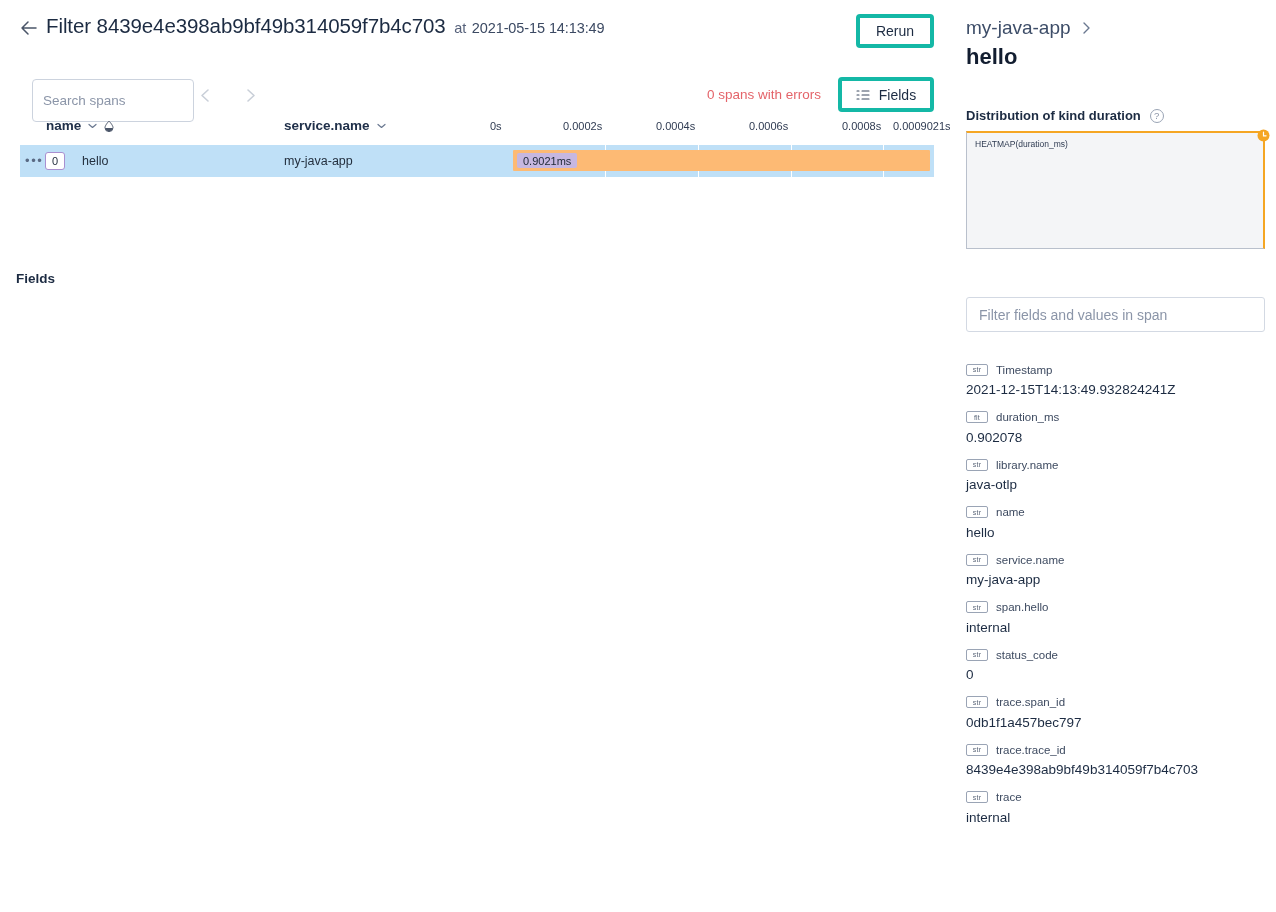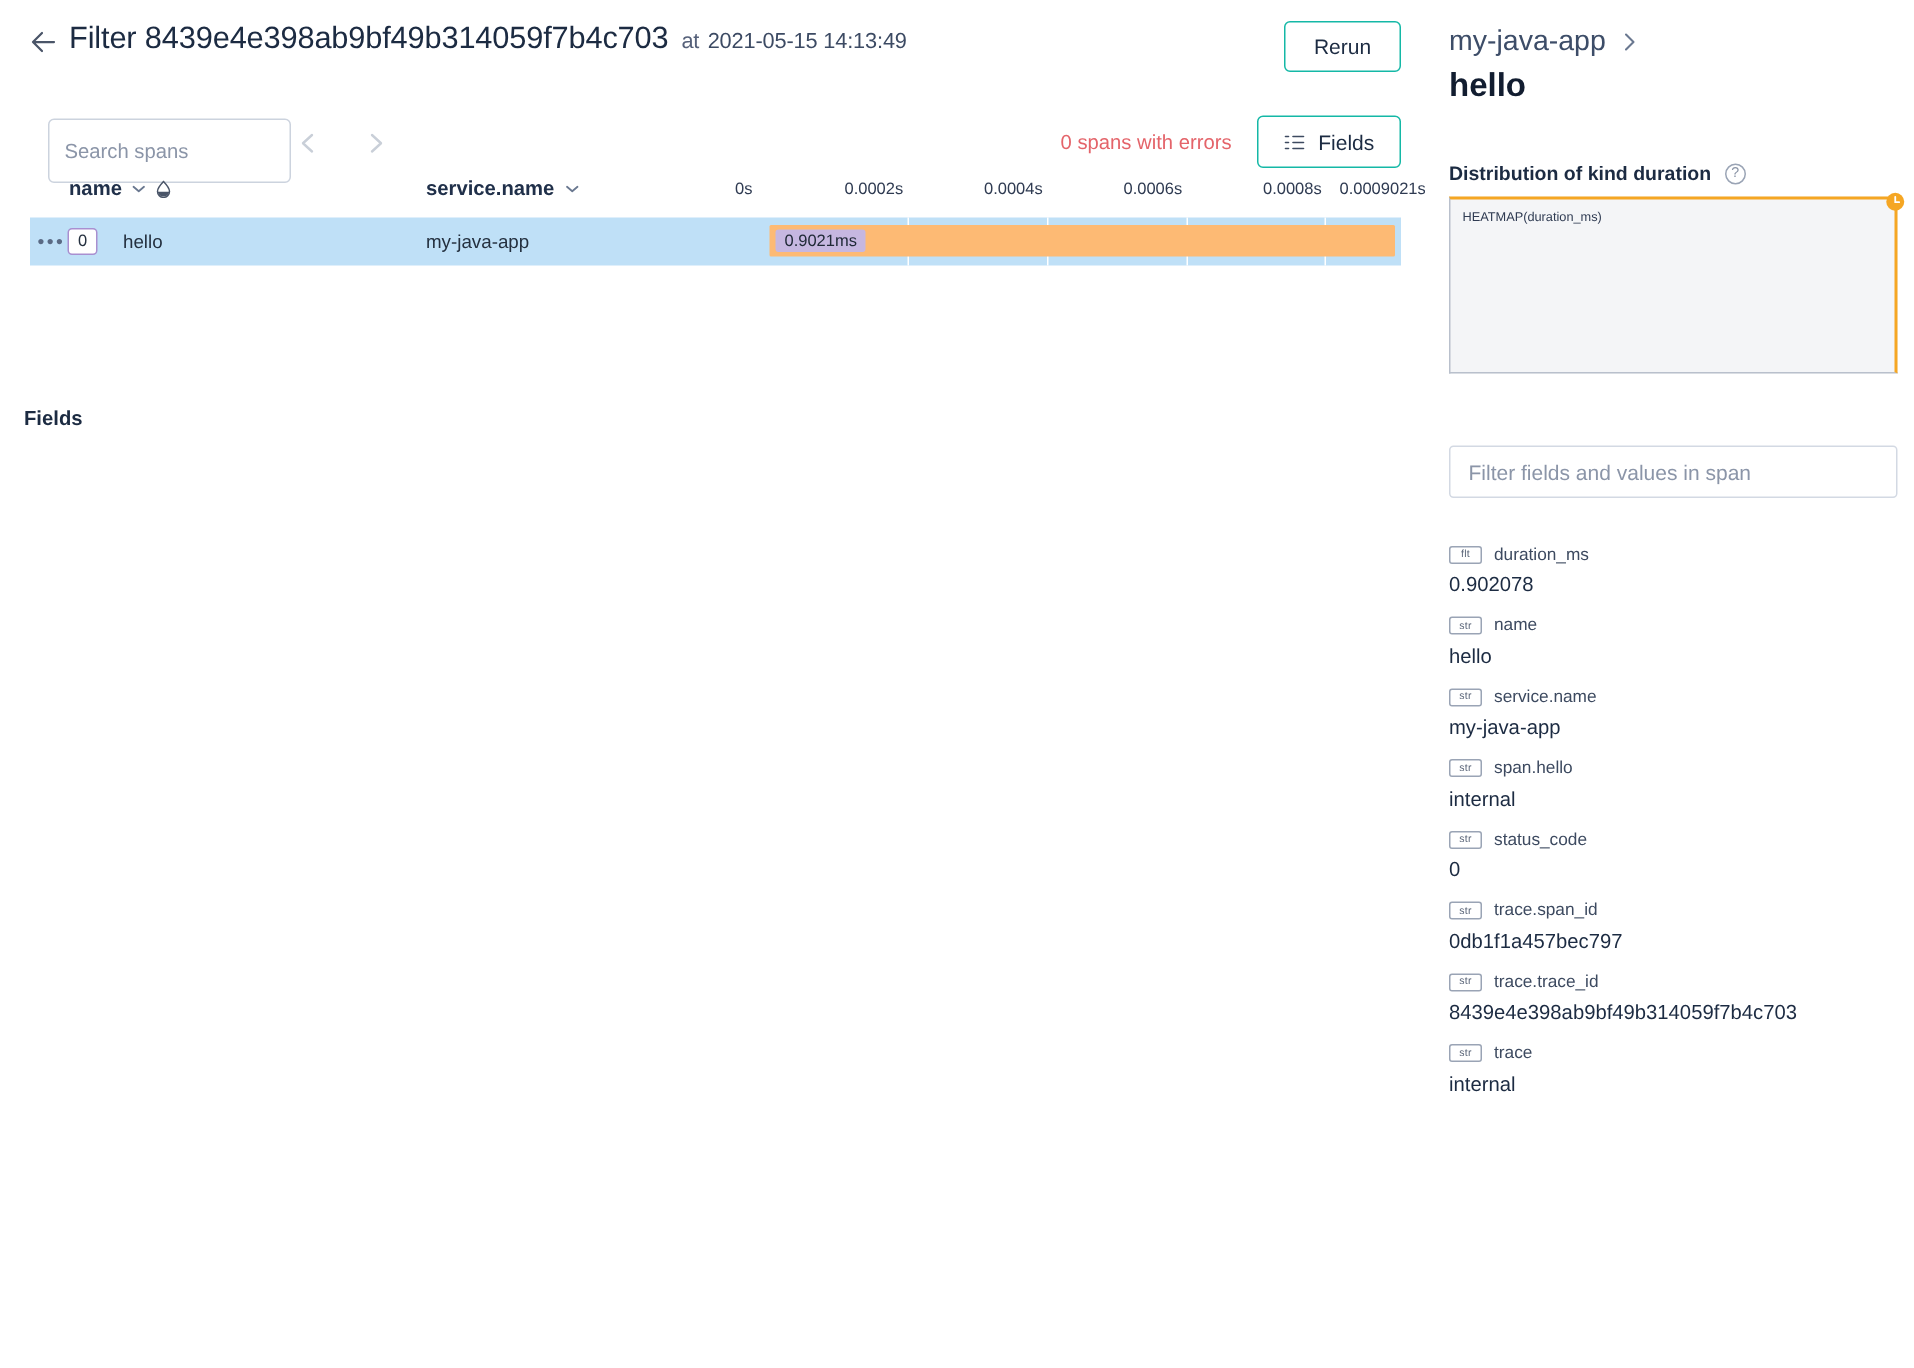--- a/index.html
+++ b/index.html
@@ -53,21 +53,21 @@
     color: #56617a;
     margin-left: 3px;
   }
   #trace-title .tts {
     font-size: 14.5px;
     color: #3c4a63;
   }
 
   .btn {
     position: absolute;
-    border: 1px solid #14b8a6;
+    border: 4px solid #14b8a6;
     border-radius: 4px;
     background: #fff;
     color: #1c2b42;
     font-family: "Liberation Sans", sans-serif;
     font-size: 14px;
     cursor: pointer;
     display: flex;
     align-items: center;
     justify-content: center;
   }
@@ -467,28 +467,42 @@
     <path d="M6.5 3.2v3.6h2.6" stroke="#fff" stroke-width="1.2" fill="none" stroke-linecap="round"></path>
   </svg>
 </span>
 
 <div id="fields-heading">Fields</div>
 <input id="fields-filter-input" type="text" placeholder="Filter fields and values in span" style="">
 
 <div id="fields-list">
   <div class="field-item">
     <div class="field-head">
+      <span class="type-badge">str</span>
+      <span class="field-key">Timestamp</span>
+    </div>
+    <div class="field-value">2021-12-15T14:13:49.932824241Z</div>
+  </div>
+  <div class="field-item">
+    <div class="field-head">
       <span class="type-badge">flt</span>
       <span class="field-key">duration_ms</span>
     </div>
     <div class="field-value">0.902078</div>
   </div>
   <div class="field-item">
     <div class="field-head">
       <span class="type-badge">str</span>
+      <span class="field-key">library.name</span>
+    </div>
+    <div class="field-value">java-otlp</div>
+  </div>
+  <div class="field-item">
+    <div class="field-head">
+      <span class="type-badge">str</span>
       <span class="field-key">name</span>
     </div>
     <div class="field-value">hello</div>
   </div>
   <div class="field-item">
     <div class="field-head">
       <span class="type-badge">str</span>
       <span class="field-key">service.name</span>
     </div>
     <div class="field-value">my-java-app</div>

